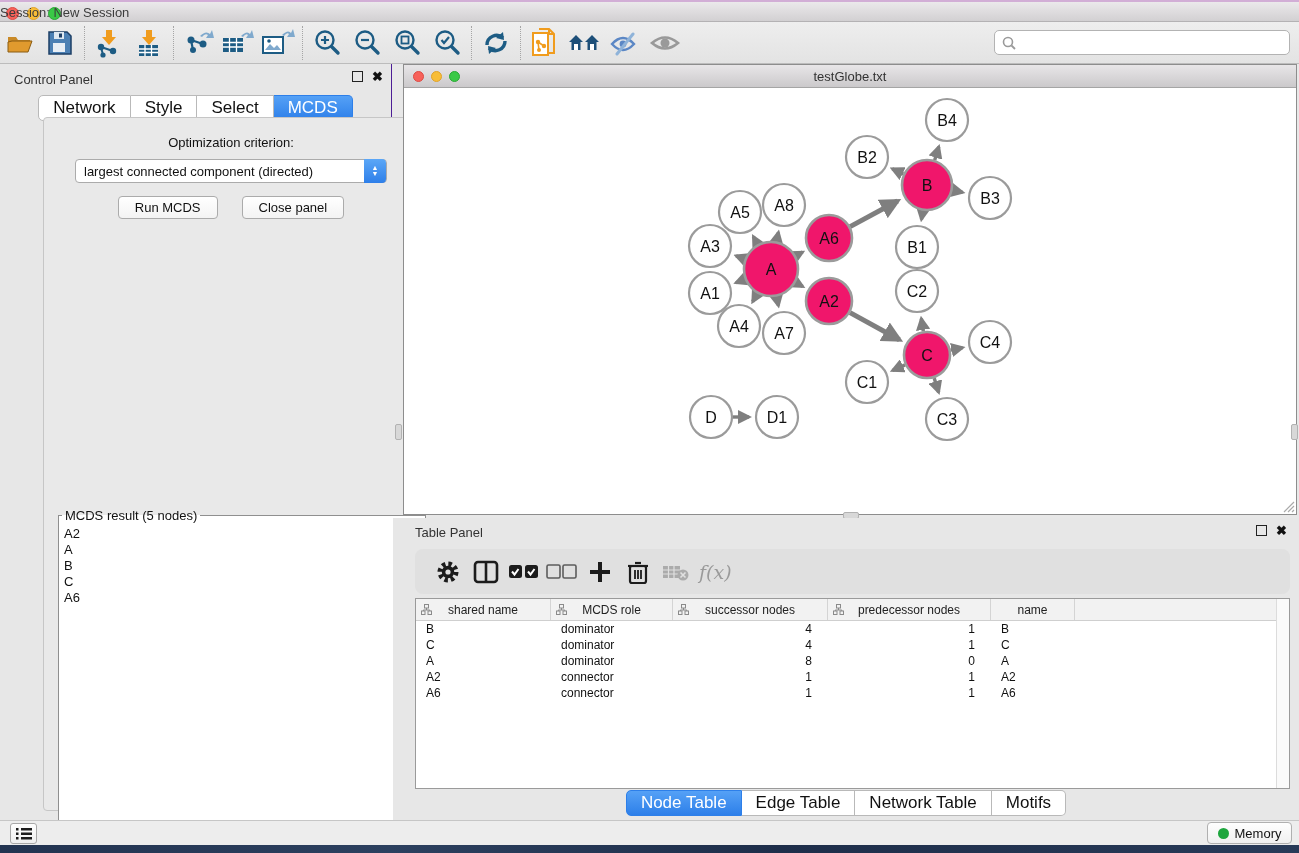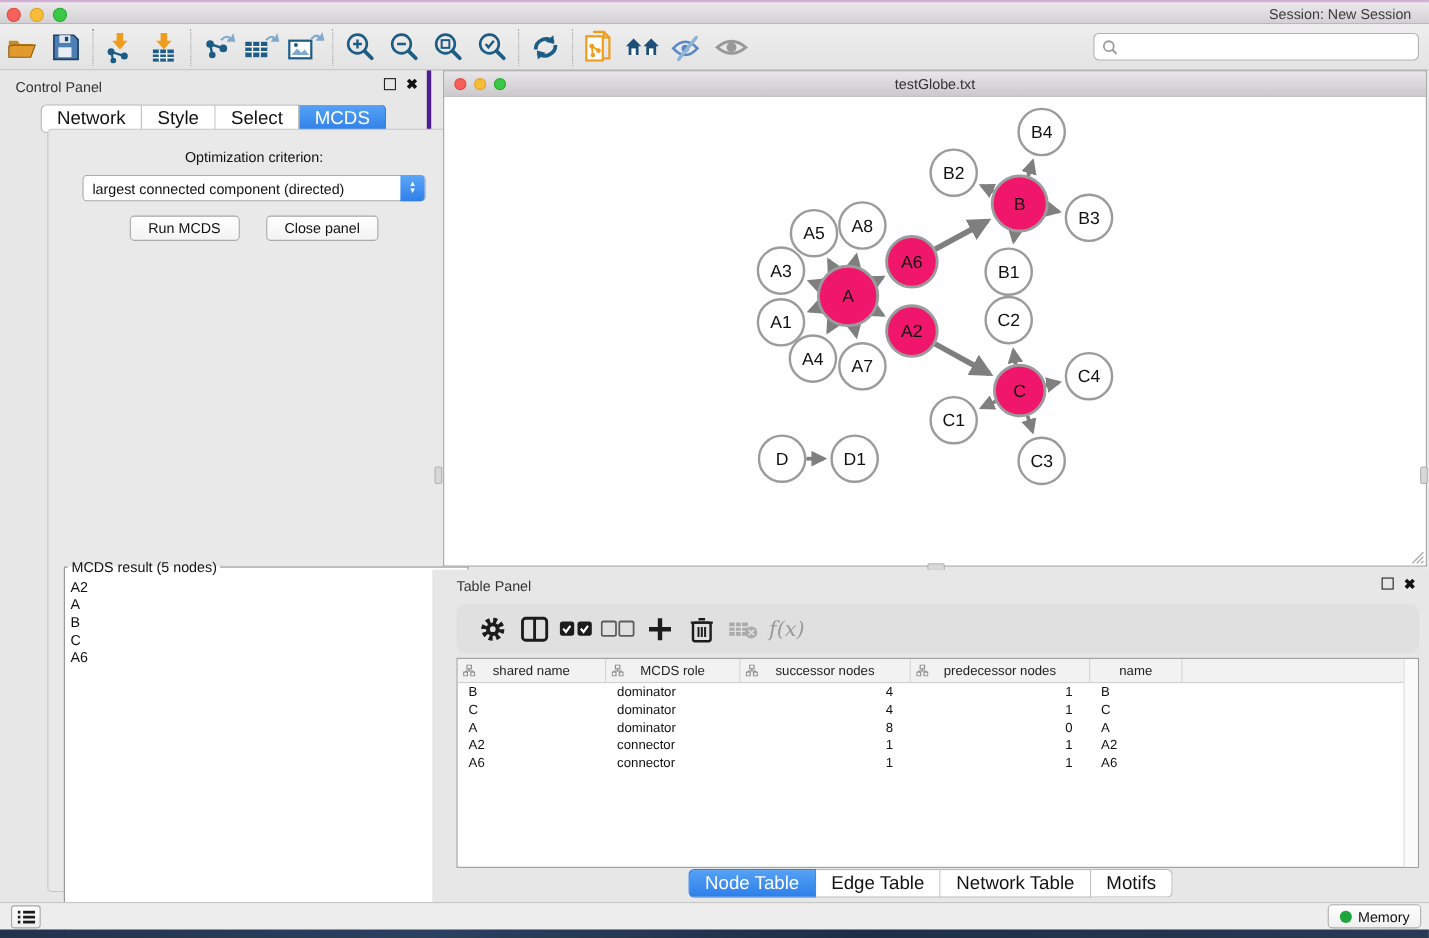--- a/index.html
+++ b/index.html
@@ -3,38 +3,38 @@
 <meta charset="utf-8">
 <style>
   * { margin:0; padding:0; box-sizing:border-box; }
   html,body { width:1299px; height:853px; }
   body { font-family:"Liberation Sans", sans-serif; background:#e8e8e8; overflow:hidden; }
   #app { position:relative; width:1299px; height:853px; background:#e8e8e8; }
 
   
   .titlebar { position:absolute; left:0; top:0; width:1299px; height:22px;
     background:linear-gradient(#ebe9eb,#d2d0d2); border-top:2px solid #d2aed6; border-bottom:1px solid #b4b2b4; }
-  .titlebar .title { position:absolute; left:0; right:16px; top:3px; text-align:right; font-size:13px; color:#3c3c3c; }
+  .titlebar .title { position:absolute; left:0; right:16px; top:3px; text-align:left; font-size:13px; color:#3c3c3c; }
   .lights { position:absolute; left:6px; top:5px; display:flex; gap:8px; }
   .light { width:13px; height:13px; border-radius:50%; }
   .light.red { background:#f7615a; border:1px solid #dd4a44; }
   .light.yellow { background:#f8bd37; border:1px solid #dfa32b; }
   .light.green { background:#3ac946; border:1px solid #2aa834; }
 
   
   .toolbar { position:absolute; left:0; top:22px; width:1299px; height:42px;
     background:linear-gradient(#eeeeee,#e3e3e3); border-bottom:1px solid #bcbcbc; display:flex; align-items:center; }
   .tool { width:40px; height:36px; display:flex; align-items:center; justify-content:center; }
   .sep { width:1px; height:34px; border-left:1px dotted #a5a5a5; margin:0 4px; }
   .searchbox { position:absolute; right:9px; top:8px; width:296px; height:25px; background:#fff;
     border:1px solid #b3b3b3; border-radius:5px; display:flex; align-items:center; padding-left:6px; }
   .searchbox input { border:none; outline:none; flex:1; font-size:13px; background:transparent; height:20px; }
 
   
-  .control-panel { position:absolute; left:0; top:64px; width:392px; height:756px; background:#e7e7e7; border-right:4px solid #4c1d95; }
+  .control-panel { position:absolute; left:0; top:64px; width:392px; height:756px; background:#e7e7e7; border-right:1px solid #4c1d95; }
   .cp-header { position:absolute; left:14px; top:8px; font-size:13px; color:#333; }
   .panel-btns { position:absolute; right:8px; top:7px; display:flex; gap:9px; align-items:center; }
   .float-btn { width:11px; height:11px; border:1.5px solid #222; background:transparent; }
   .close-btn { font-size:13px; font-weight:bold; color:#111; line-height:11px; }
   .cp-tabs { position:absolute; left:0; top:31px; width:100%; display:flex; justify-content:center; }
   .tab-seg { display:flex; }
   .tab-seg .tab { font-size:17px; padding:2px 14px; background:#fff; border:1px solid #b9b9b9; border-left:none; color:#111; }
   .tab-seg .tab:first-child { border-left:1px solid #b9b9b9; border-radius:5px 0 0 5px; }
   .tab-seg .tab:last-child { border-radius:0 5px 5px 0; }
   .tab-seg .tab.active { background:linear-gradient(#55a1f6,#2d7fe9); border-color:#2d7fe9; color:#fff; }

